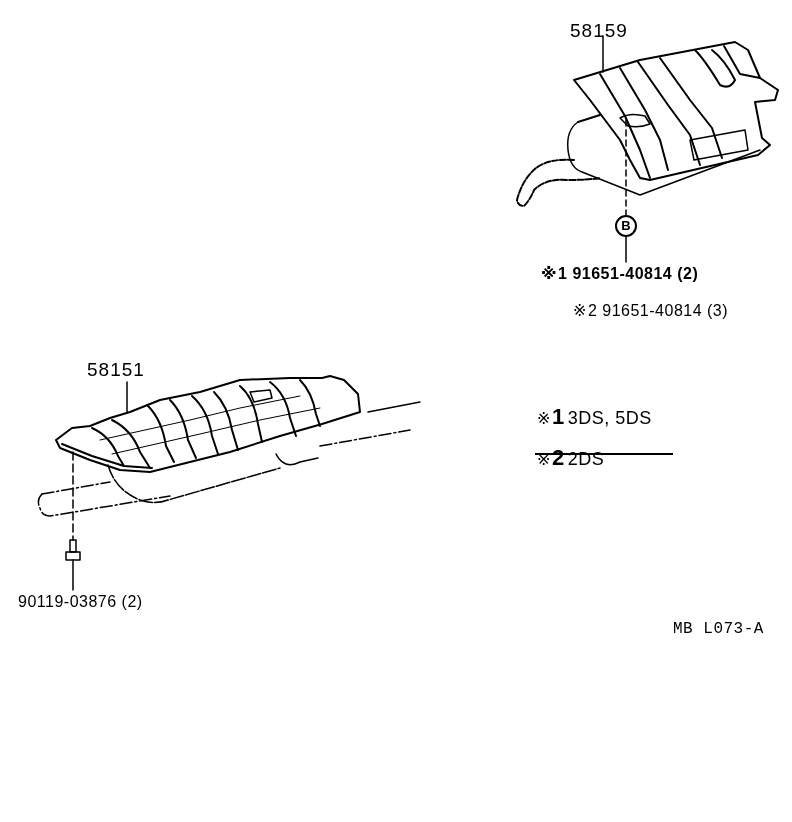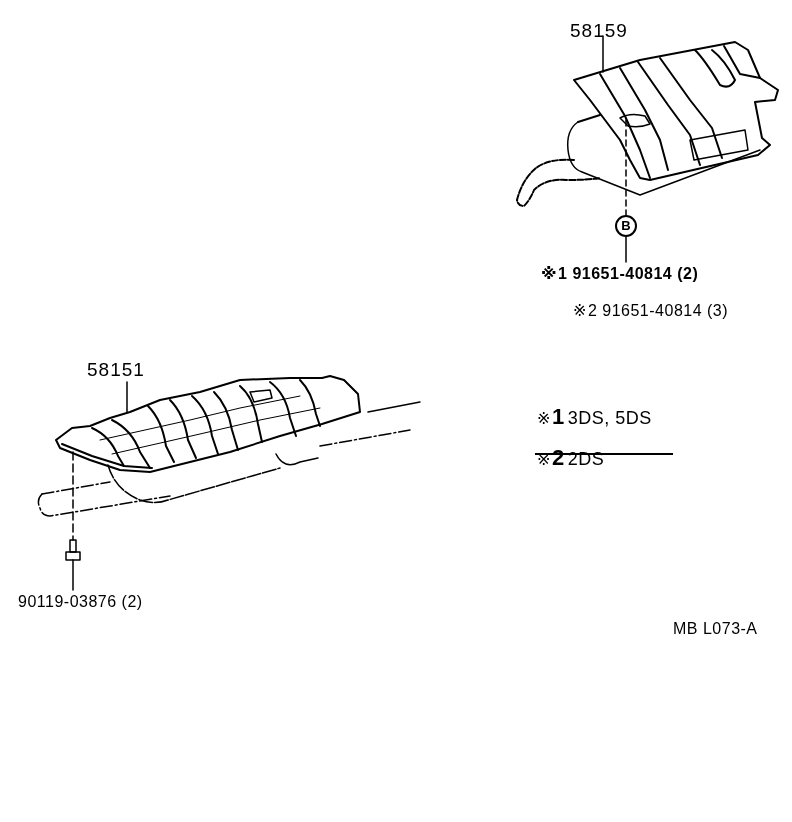--- a/index.html
+++ b/index.html
@@ -101,13 +101,13 @@
 <div class="lbl note" style="left:537px; top:404px;">
   <span class="mark">※</span><span class="marknum">1</span><span>3DS, 5DS</span>
 </div>
 <div class="lbl note" style="left:537px; top:445px;">
   <span class="mark">※</span><span class="marknum">2</span><span>2DS</span>
 </div>
 <div class="hr" style="left:535px; top:453px; width:138px;"></div>
 
 <div class="lbl" style="left:18px; top:593px;">90119-03876 (2)</div>
 
-<div class="lbl" style="left:673px; top:620px;">MB  L073-A</div>
+<div class="lbl" style="left:673px; top:620px;font-family:Liberation Mono, monospace;">MB  L073-A</div>
 
 </body></html>

